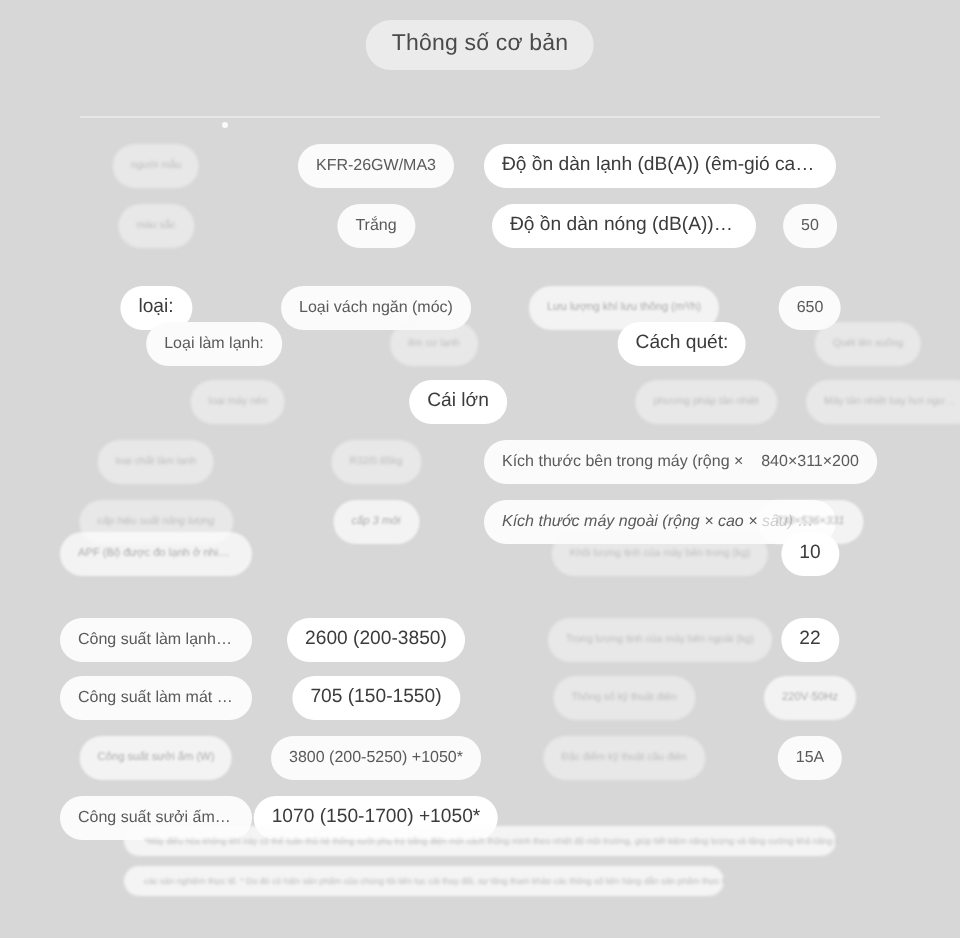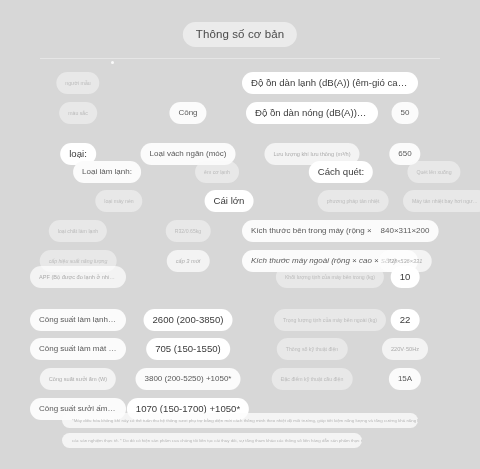--- a/index.html
+++ b/index.html
@@ -18,21 +18,21 @@
 
   
   #header {
     position: absolute;
     top: 0; left: 0; right: 0;
     height: 58px;
   }
   #title-pill {
     position: absolute;
     left: 50%;
-    top: 22px;
+    top: 10px;
     transform: translateX(-50%);
     background: #ebebeb;
     color: #4a4a4a;
     font-size: 11.5px;
     letter-spacing: .1px;
     padding: 6px 13px 7px 13px;
     border-radius: 20px;
     white-space: nowrap;
   }
   #header-divider {
@@ -144,25 +144,26 @@
 
 <div id="header">
   <div id="title-pill">Thông số cơ bản</div>
   <div id="header-divider"></div>
   <div id="header-dot"></div>
 </div>
 
 <div id="spec-grid">
     <div class="spec-row" style="top: 0px;">
       <div class="pill col-label tier-ghost">người mẫu</div>
+      <div class="pill col-value tier-mid">KFR-26GW/MA3</div>
       <div class="pill col-label2w tier-strong">Độ ồn dàn lạnh (dB(A)) (êm-gió cao-mạnh): 18-37-41</div>
     </div>
     <div class="spec-row" style="top: 29.6px;">
       <div class="pill col-label tier-ghost">màu sắc</div>
-      <div class="pill col-value tier-mid">Công</div>
+      <div class="pill col-value tier-mid">Trắng</div>
       <div class="pill col-label2 tier-strong">Độ ồn dàn nóng (dB(A)) (mạnh):</div>
       <div class="pill col-value2 tier-mid">50</div>
     </div>
     <div class="spec-row" style="top: 71px;">
       <div class="pill col-label tier-strong">loại:</div>
       <div class="pill col-wide tier-mid">Loại vách ngăn (móc)</div>
       <div class="pill col-label2 tier-faint">Lưu lượng khí lưu thông (m³/h)</div>
       <div class="pill col-value2 tier-mid">650</div>
     </div>
     <div class="spec-row" style="top: 88.8px; margin-left: 29px;">

